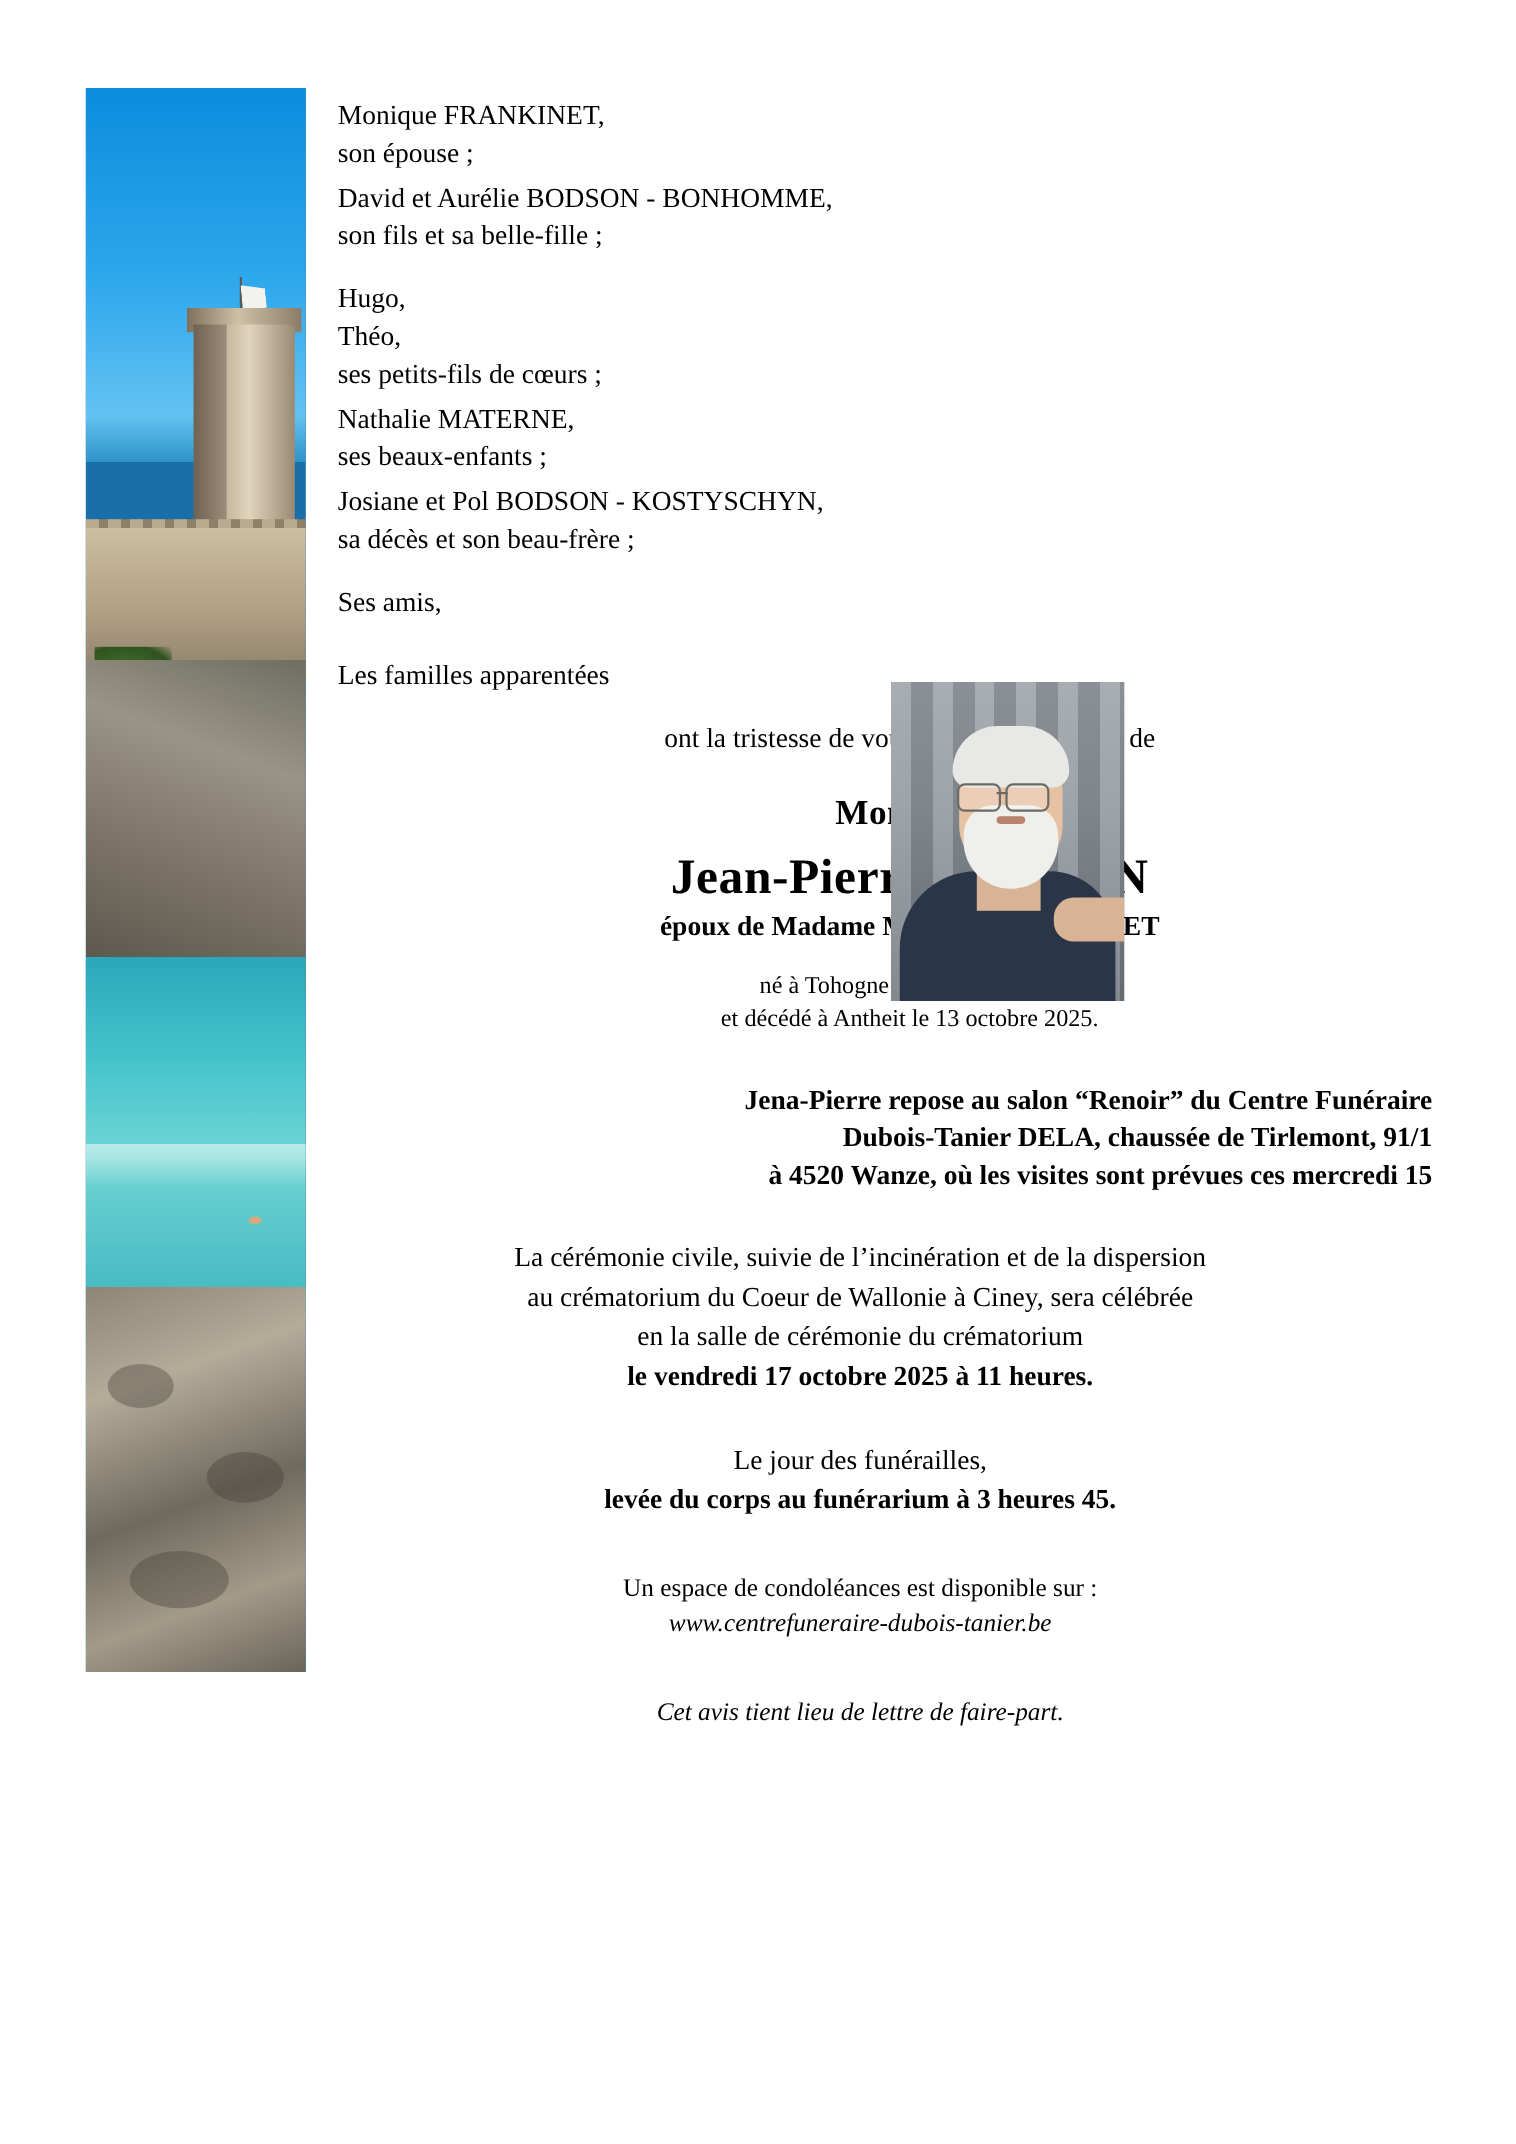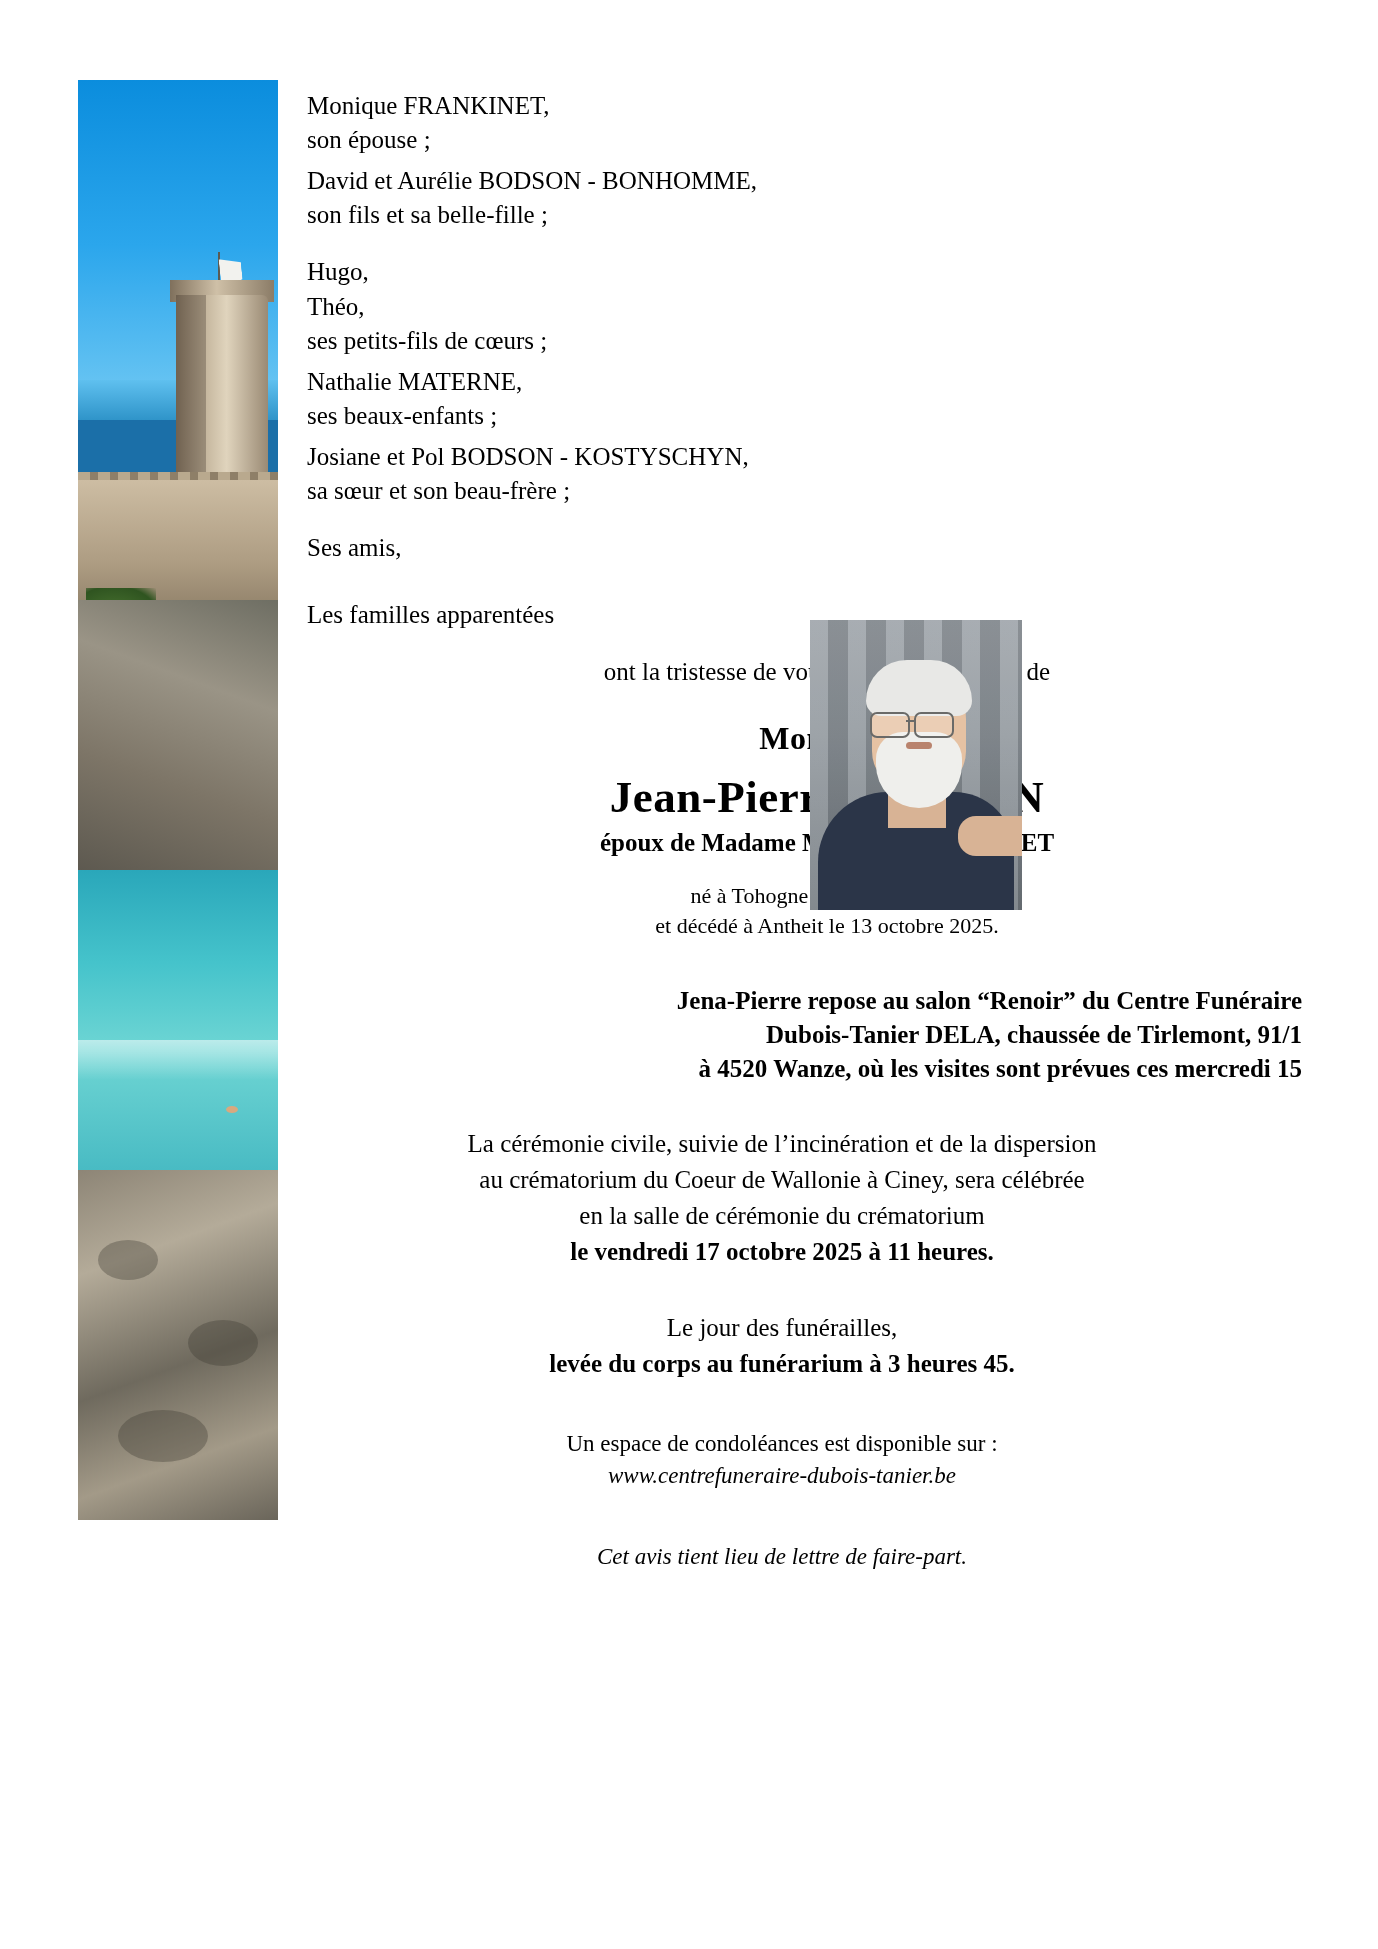--- a/index.html
+++ b/index.html
@@ -321,21 +321,21 @@
     <div class="rel-rel">ses petits-fils de cœurs ;</div>
   </div>
 
   <div class="rel-block">
     <div class="rel-name">Nathalie MATERNE,</div>
     <div class="rel-rel">ses beaux-enfants ;</div>
   </div>
 
   <div class="rel-block">
     <div class="rel-name">Josiane et Pol BODSON - KOSTYSCHYN,</div>
-    <div class="rel-rel">sa sœur et son beau-frère ;</div>
+    <div class="rel-rel">sa décès et son beau-frère ;</div>
   </div>
 
   <div class="gap-sm"></div>
 
   <div class="rel-block">
     <div class="rel-name">Ses amis,</div>
   </div>
 
   <div class="gap-md"></div>
 

